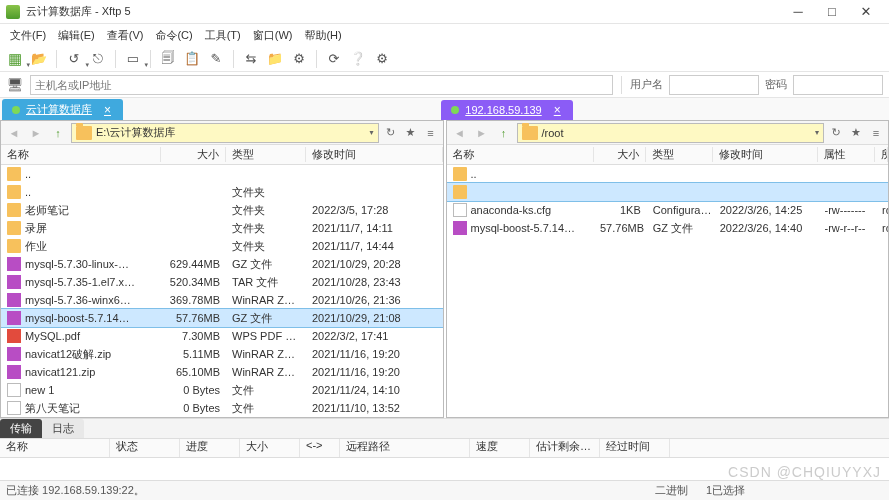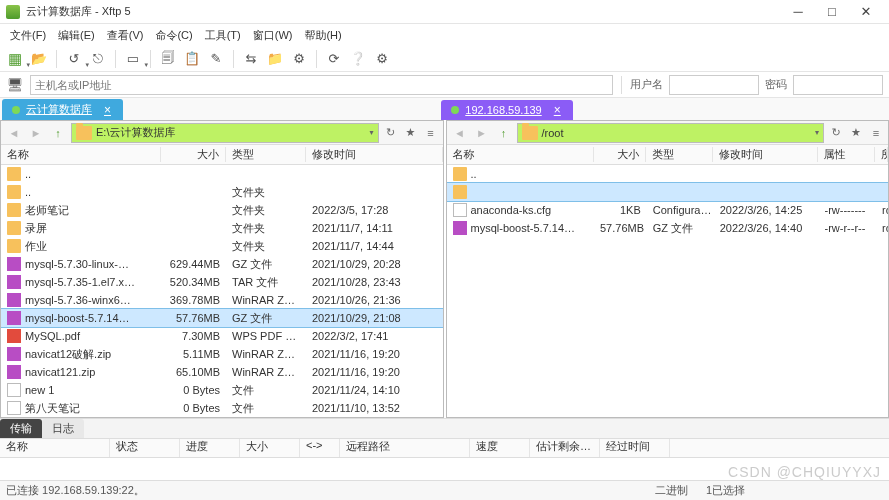--- a/index.html
+++ b/index.html
@@ -27,21 +27,21 @@
 .tab .dot { width:8px; height:8px; border-radius:50%; background:#7ed957; display:inline-block;}
 .tab .x { color:#fff; margin-left:6px; font-size:12px;}
 .panes { flex:1; display:flex; min-height:0;}
 .pane { flex:1; display:flex; flex-direction:column; border:1px solid #bbb; min-width:0;}
 .pane + .pane { margin-left:2px;}
 .navrow { height:24px; display:flex; align-items:center; gap:4px; padding:0 4px; background:#f6f6f6; border-bottom:1px solid #ddd;}
 .navbtn { width:18px; height:18px; display:flex; align-items:center; justify-content:center; color:#4e9b2c;}
 .navbtn.dis { color:#bbb;}
 .folder-icon { width:16px; height:14px; background:#f7c15c; border-radius:1px; display:inline-block; position:relative;}
 .folder-icon::before { content:""; position:absolute; top:-3px; left:0; width:7px; height:3px; background:#f7c15c; border-radius:1px 1px 0 0;}
-.pathbox { flex:1; border:1px solid #bbb; background:#bef264; height:20px; display:flex; align-items:center; padding:0 4px; gap:4px;}
+.pathbox { flex:1; border:1px solid #bbb; background:#fef9c3; height:20px; display:flex; align-items:center; padding:0 4px; gap:4px;}
 .pathbox .dd { margin-left:auto; font-size:8px; color:#666;}
 .navend { display:flex; gap:4px;}
 .navicon { width:16px; height:16px; display:flex; align-items:center; justify-content:center; color:#666;}
 .listhdr { height:20px; display:flex; background:#fafafa; border-bottom:1px solid #ddd; align-items:center;}
 .listhdr > div { padding:0 6px; border-right:1px solid #e5e5e5; white-space:nowrap; overflow:hidden;}
 .filelist { flex:1; overflow:auto; background:#fff;}
 .row { height:18px; display:flex; align-items:center;}
 .row.sel { background:#cde8ff; outline:1px solid #7fbfe8;}
 .cell { padding:0 6px; white-space:nowrap; overflow:hidden;}
 .c-name { display:flex; align-items:center; gap:4px;}

